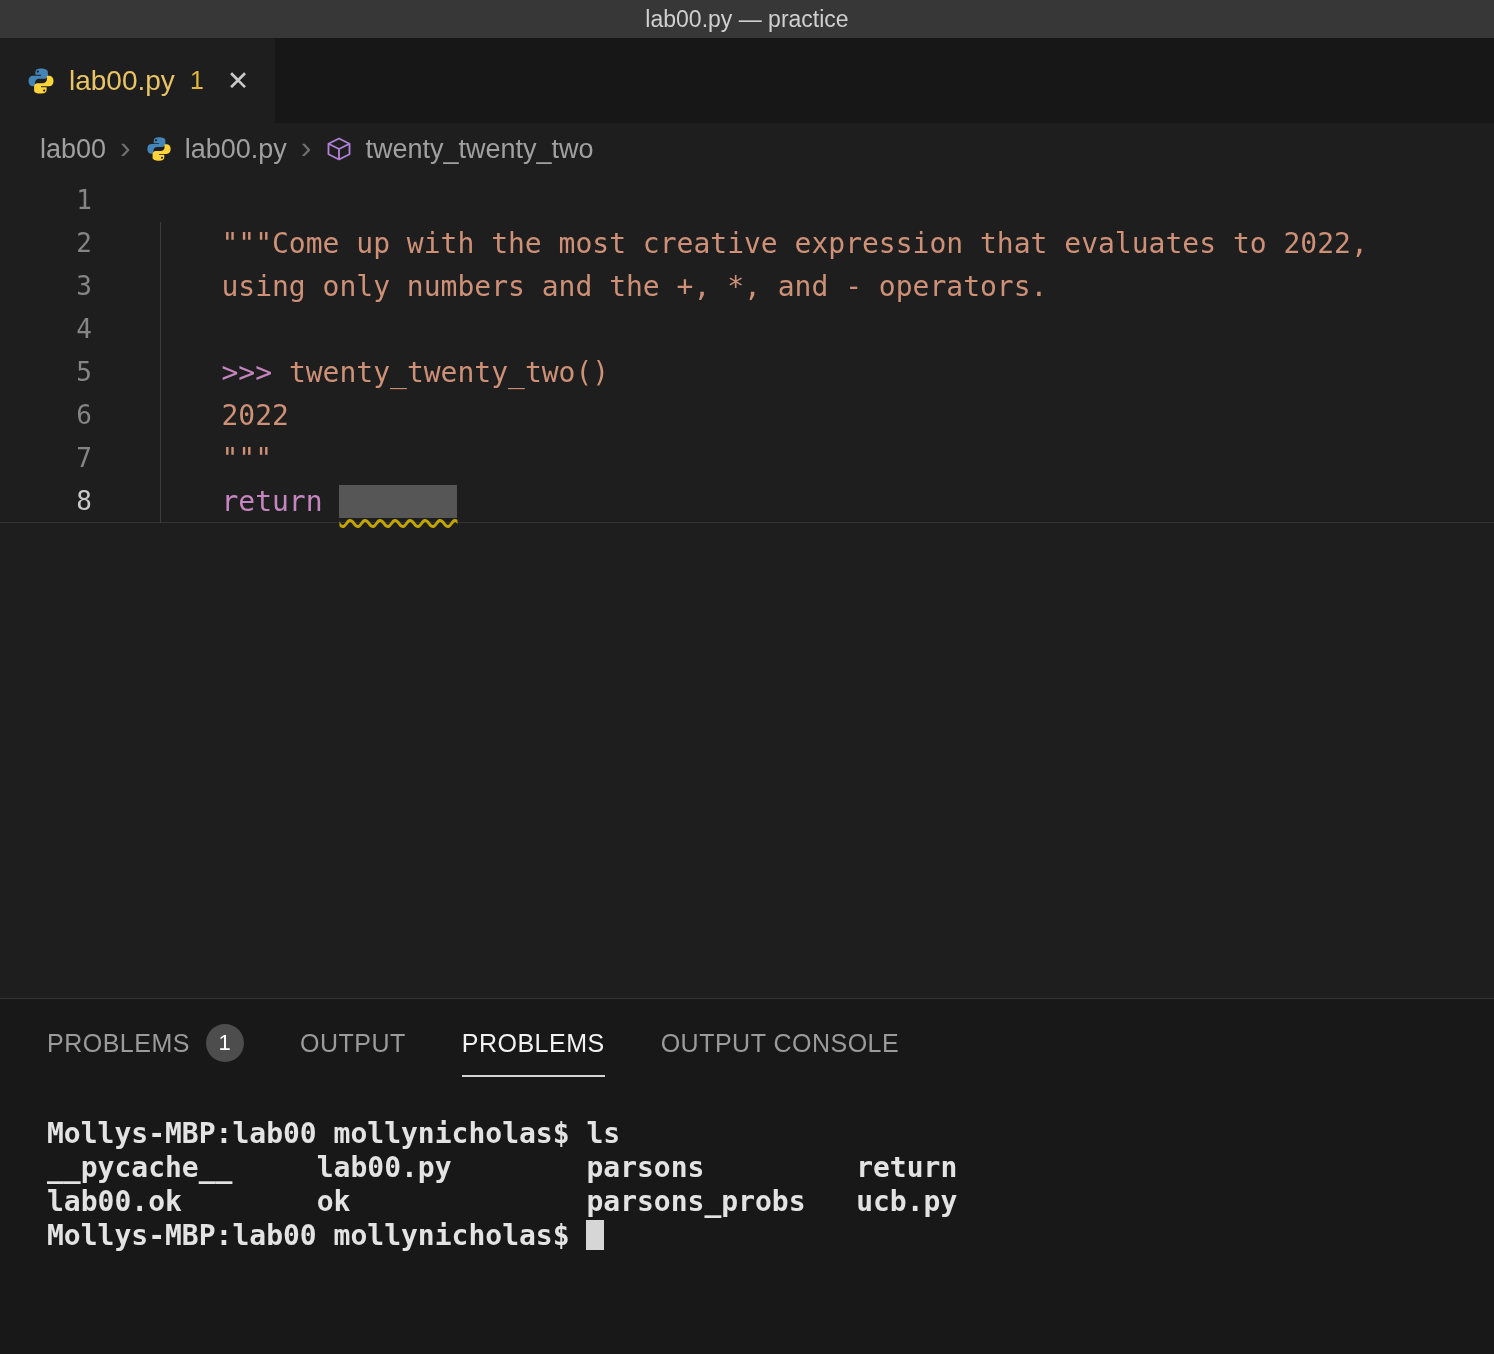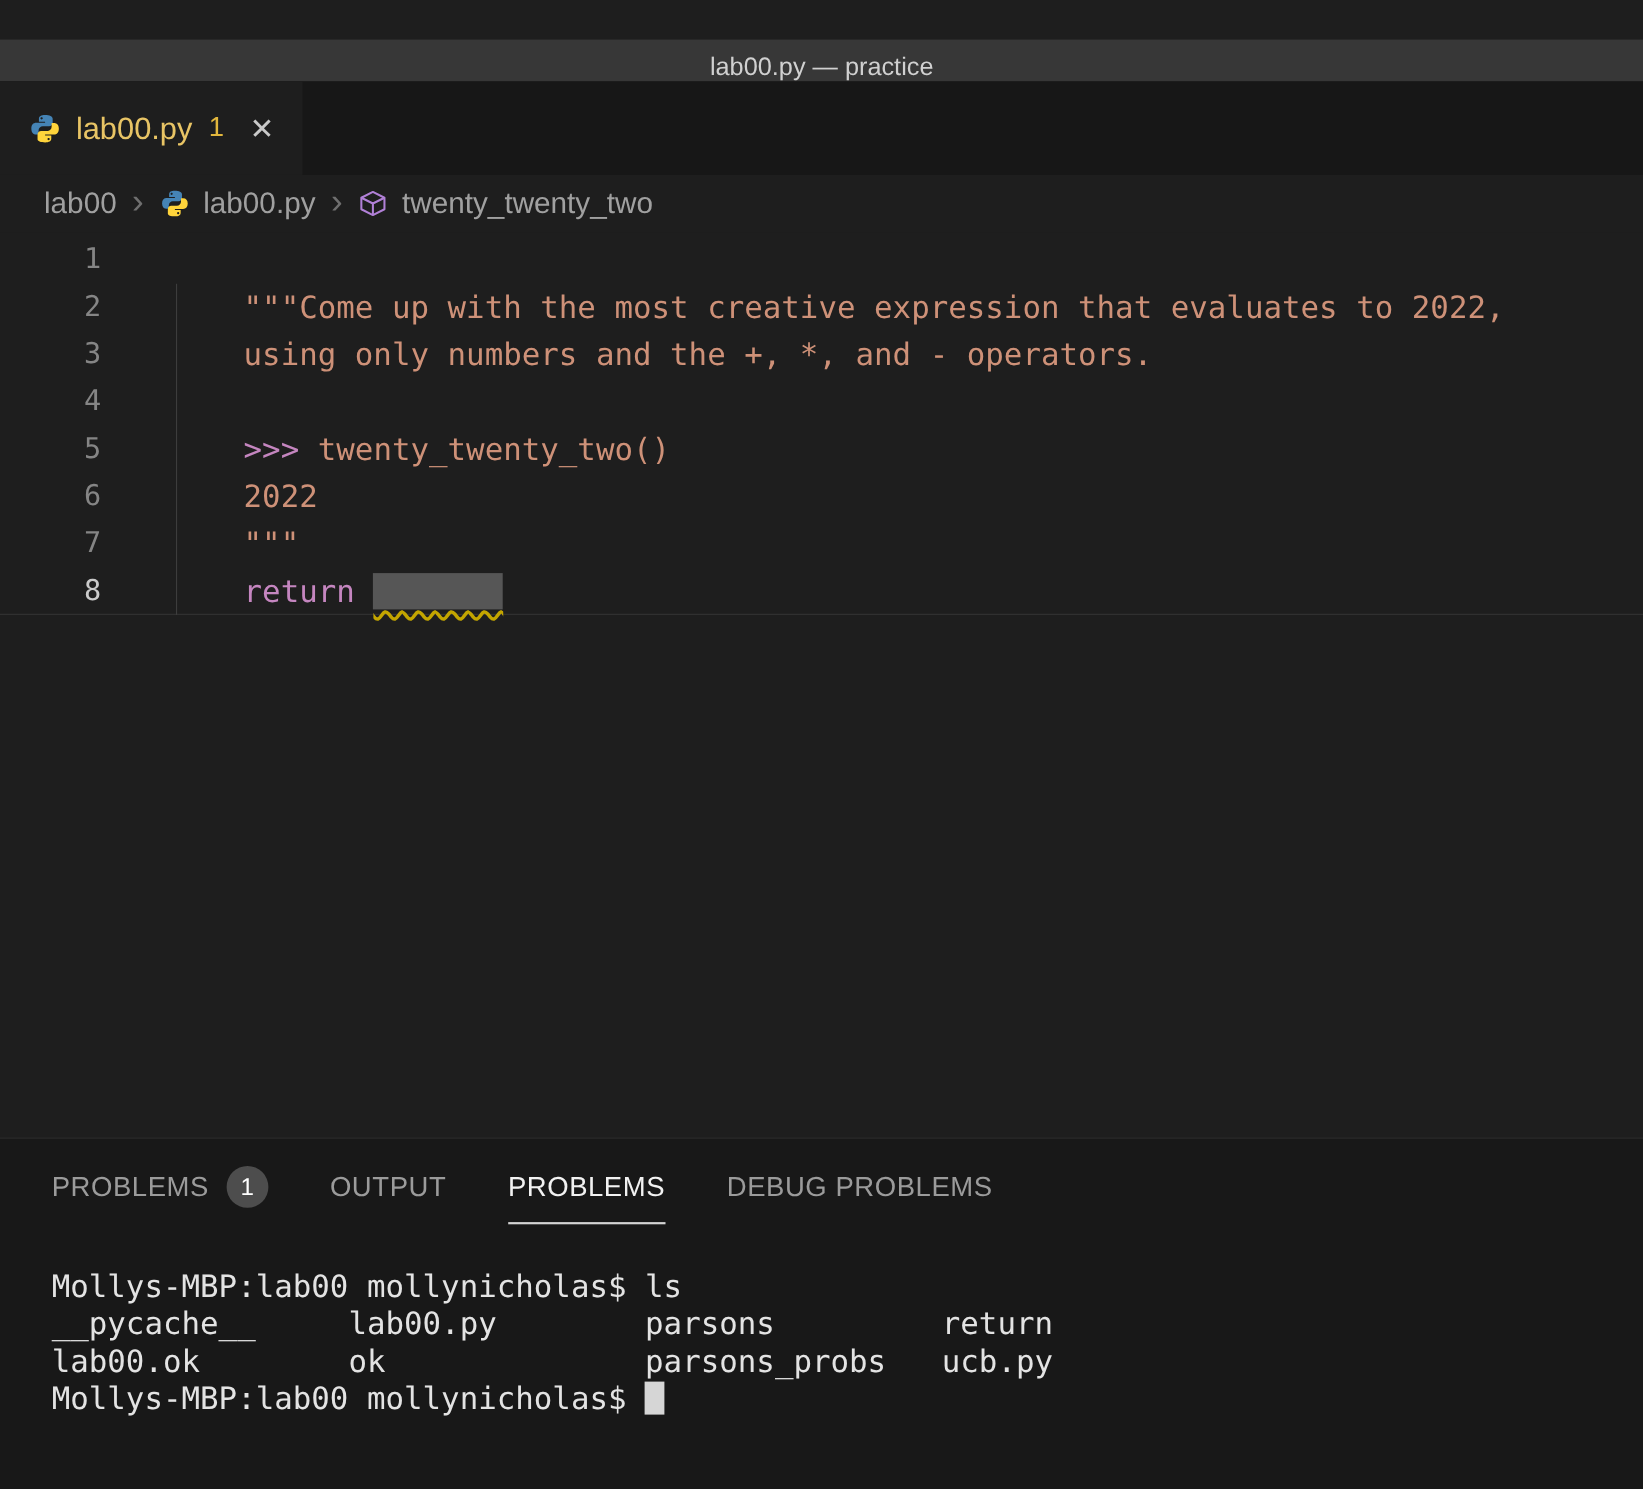--- a/index.html
+++ b/index.html
@@ -1,22 +1,22 @@
 <!DOCTYPE html>
 <html style="--kw: #569cd6; --fn: #dcdcaa; --str: #ce9178; --ctrl: #c586c0; --plain: #d4d4d4; --warning: #e2b73d; --tab-label: #e8c465; --sel-bg: #565656; --squiggle: #c3a500; --titlebar-bg: #373737; --strip-bg: #171717; --editor-bg: #1e1e1e; --panel-bg: #181818; --py-blue: #4584b6; --py-yellow: #ffd43b; --symbol-purple: #b180d7; --terminal-fg: #e3e3e3; --badge-bg: #4d4d4d;"><head>
 <meta charset="utf-8">
 <style>
   * { margin:0; padding:0; box-sizing:border-box; }
   html,body { width:1494px; height:1354px; overflow:hidden; background:var(--editor-bg,#1e1e1e);
     font-family:"Liberation Sans", sans-serif; }
 
   
   .titlebar { height:38px; background:var(--titlebar-bg,#373737);
-    display:flex; align-items:flex-end; justify-content:center;
-    color:#d0d0d0; font-size:23px;margin-top:36px; }
+    display:flex; align-items:center; justify-content:center;
+    color:#d0d0d0; font-size:23px; }
 
   
   .tabbar { height:85px; background:var(--strip-bg,#171717); display:flex; }
   .tab { display:flex; align-items:center; gap:13px; padding:0 26px;
     background:var(--editor-bg,#1e1e1e); height:100%; cursor:pointer; }
   .tab-label { color:var(--tab-label,#e8c465); font-size:28px; }
   .tab-count { color:var(--warning,#e2b73d); font-size:25px; padding-left:2px; }
   .tab-close { color:#c9c9c9; font-size:27px; margin-left:10px; }
 
   
@@ -53,21 +53,21 @@
     color:#9b9b9b; font-size:25px; letter-spacing:0.5px; cursor:pointer; }
   .panel-tab.active { color:#f2f2f2; }
   .panel-tab.active::after { content:""; position:absolute; left:0; right:0; bottom:10px;
     height:2px; background:#d4d4d4; }
   .panel-badge { min-width:38px; height:38px; border-radius:19px;
     background:var(--badge-bg,#4d4d4d); color:#ffffff; font-size:22px;
     display:flex; align-items:center; justify-content:center; }
 
   
   .terminal { padding:30px 0 0 47px; font-family:"DejaVu Sans Mono", monospace;
-    font-size:28px; line-height:34px; color:var(--terminal-fg,#e3e3e3); }
+    font-size:28px; line-height:34px; color:var(--terminal-fg,#e3e3e3);font-weight:bold; }
   .term-line { white-space:pre; }
   .term-cursor { display:inline-block; width:18px; height:30px;
     background:#d6d6d6; vertical-align:middle; margin-top:-4px; }
 </style>
 </head>
 <body>
 
 <div class="window">
 
   <div class="titlebar">
@@ -128,21 +128,21 @@
           <span>PROBLEMS</span>
           <span class="panel-badge">1</span>
         </div>
         <div class="panel-tab">
           <span>OUTPUT</span>
         </div>
         <div class="panel-tab active">
           <span>PROBLEMS</span>
         </div>
         <div class="panel-tab">
-          <span>DEBUG PROBLEMS</span>
+          <span>OUTPUT CONSOLE</span>
         </div>
       </div>
     <div class="terminal">
         <div class="term-line"><span>Mollys-MBP:lab00 mollynicholas$ ls</span></div>
         <div class="term-line"><span>__pycache__     lab00.py        parsons         return</span></div>
         <div class="term-line"><span>lab00.ok        ok              parsons_probs   ucb.py</span></div>
         <div class="term-line"><span>Mollys-MBP:lab00 mollynicholas$ </span><span class="term-cursor"></span></div>
       </div>
   </div>
 

